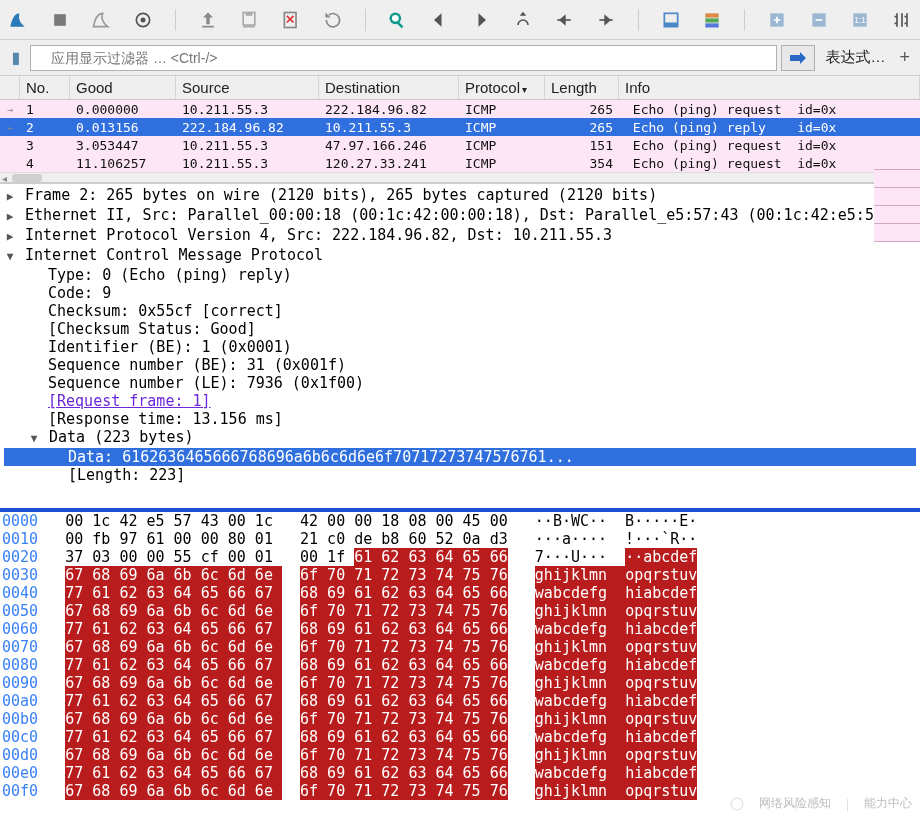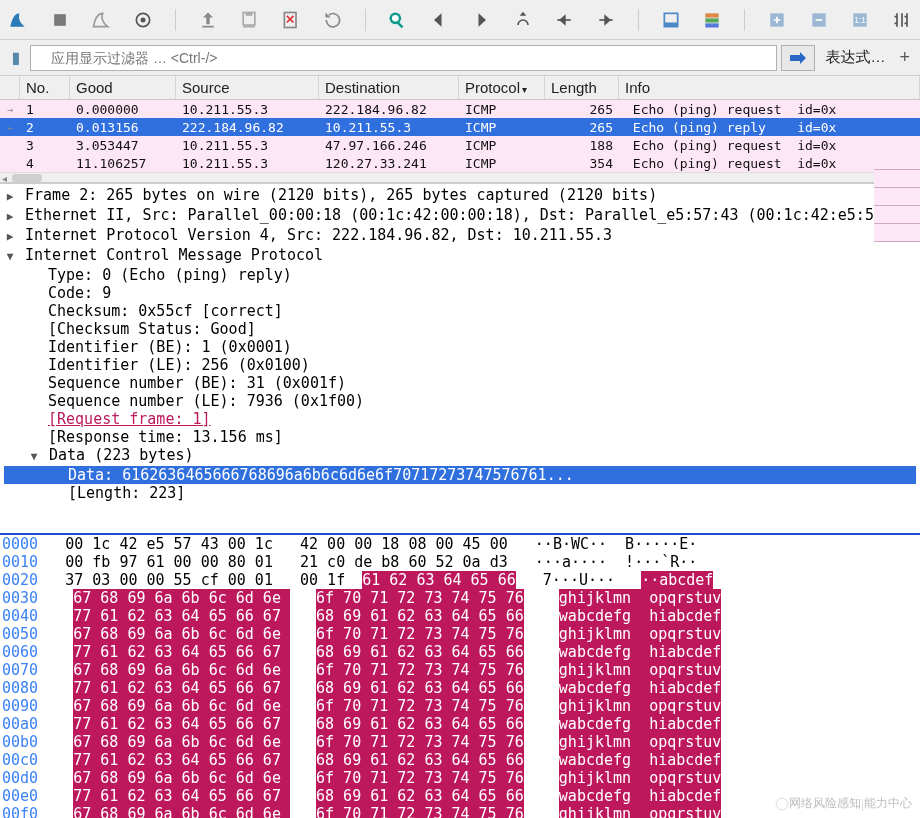--- a/index.html
+++ b/index.html
@@ -80,49 +80,49 @@
   .c-info{flex:1;}
   .pl-scroll { height:10px; background:#efefef; border-top:1px solid #ddd; position:relative;}
   .pl-scroll .thumb{position:absolute;left:0;width:30px;height:8px;top:1px;background:#cfcfcf;border-radius:3px;}
   .pl-scroll .arrow{position:absolute;top:0;font-size:10px;color:#888;}
   .minimap { position:absolute; right:0; top:76px; width:46px; }
   .minimap div{height:18px; border-bottom:1px solid #d0a8c0;}
   
   .details {
     background:#fff;
     border-top:1px solid #ccc;
-    border-bottom:2px solid #1d4ed8;
-    padding: 2px 4px 31px 4px;
+    border-bottom:4px solid #1d4ed8;
+    padding: 2px 4px 24px 4px;
     font-size: 15px;
     line-height: 18px;
     color:#000;
     overflow:hidden;
   }
   .tree-row { white-space: pre; font-family: "DejaVu Sans Mono", Menlo, Consolas, monospace; }
   .tree-row .tri { display:inline-block; width:12px; text-align:center; color:#555; font-size:11px;}
   .tree-indent1 { padding-left: 44px; }
   .tree-indent2 { padding-left: 64px; }
-  .link { color:#be185d; text-decoration:underline; }
+  .link { color:#6d28d9; text-decoration:underline; }
   .tree-row.selected-row { background:#2f6fde; color:#fff; }
   
   .hexpane {
     flex:1;
     background:#fff;
     overflow:hidden;
     font-size: 15px;
     line-height: 18px;
     color:#000;
   }
   .hexline { white-space:pre; font-family:"DejaVu Sans Mono", Menlo, Consolas, monospace; padding-left:2px;}
   .off { color:#3b82f6; }
-  .hl { background:#be185d; color:#fff;margin-left:8px; }
+  .hl { background:#b91c1c; color:#fff; }
   .watermark {
     position:absolute; right:8px; bottom:6px;
     font-size:12px; color:#bdbdbd;
-    display:flex; align-items:center; gap:0;
+    display:flex; align-items:center; gap:15px;
     pointer-events:none;
   }
   .watermark svg{width:14px;height:14px;opacity:.4}
   .gutter-arrow{font-size:10px;color:#888;display:flex;align-items:center;justify-content:center;}
 </style>
 </head>
 <body>
 
 <div class="toolbar">
   <span class="tb-btn">
@@ -293,21 +293,21 @@
         <div class="cell c-len" style="text-align:right">265</div>
         <div class="cell c-info"> Echo (ping) reply    id=0x</div>
       </div>
       <div class="pl-row normal">
         <div class="cell c-gutter gutter-arrow"></div>
         <div class="cell c-no">3</div>
         <div class="cell c-time">3.053447</div>
         <div class="cell c-src">10.211.55.3</div>
         <div class="cell c-dst">47.97.166.246</div>
         <div class="cell c-proto">ICMP</div>
-        <div class="cell c-len" style="text-align:right">188</div>
+        <div class="cell c-len" style="text-align:right">151</div>
         <div class="cell c-info"> Echo (ping) request  id=0x</div>
       </div>
       <div class="pl-row normal">
         <div class="cell c-gutter gutter-arrow"></div>
         <div class="cell c-no">4</div>
         <div class="cell c-time">11.106257</div>
         <div class="cell c-src">10.211.55.3</div>
         <div class="cell c-dst">120.27.33.241</div>
         <div class="cell c-proto">ICMP</div>
         <div class="cell c-len" style="text-align:right">354</div>
@@ -331,21 +331,20 @@
 <div class="details">
   <div class="tree-row"><span class="tri">▶</span> <span>Frame 2: 265 bytes on wire (2120 bits), 265 bytes captured (2120 bits)</span></div>
   <div class="tree-row"><span class="tri">▶</span> <span>Ethernet II, Src: Parallel_00:00:18 (00:1c:42:00:00:18), Dst: Parallel_e5:57:43 (00:1c:42:e5:57:43)</span></div>
   <div class="tree-row"><span class="tri">▶</span> <span>Internet Protocol Version 4, Src: 222.184.96.82, Dst: 10.211.55.3</span></div>
   <div class="tree-row"><span class="tri">▼</span> <span>Internet Control Message Protocol</span></div>
   <div class="tree-row tree-indent1">Type: 0 (Echo (ping) reply)</div>
   <div class="tree-row tree-indent1">Code: 9</div>
   <div class="tree-row tree-indent1">Checksum: 0x55cf [correct]</div>
   <div class="tree-row tree-indent1">[Checksum Status: Good]</div>
   <div class="tree-row tree-indent1">Identifier (BE): 1 (0x0001)</div>
-  <div class="tree-row tree-indent1">Identifier (LE): 256 (0x0100)</div>
   <div class="tree-row tree-indent1">Sequence number (BE): 31 (0x001f)</div>
   <div class="tree-row tree-indent1">Sequence number (LE): 7936 (0x1f00)</div>
   <div class="tree-row tree-indent1"><span class="link">[Request frame: 1]</span></div>
   <div class="tree-row tree-indent1">[Response time: 13.156 ms]</div>
   <div class="tree-row" style="padding-left:24px;"><span class="tri">▼</span> <span>Data (223 bytes)</span></div>
   <div class="tree-row tree-indent2 selected-row">Data: 6162636465666768696a6b6c6d6e6f70717273747576761...</div>
   <div class="tree-row tree-indent2">[Length: 223]</div>
 </div>
 
 <div class="hexpane" id="hexpane">

